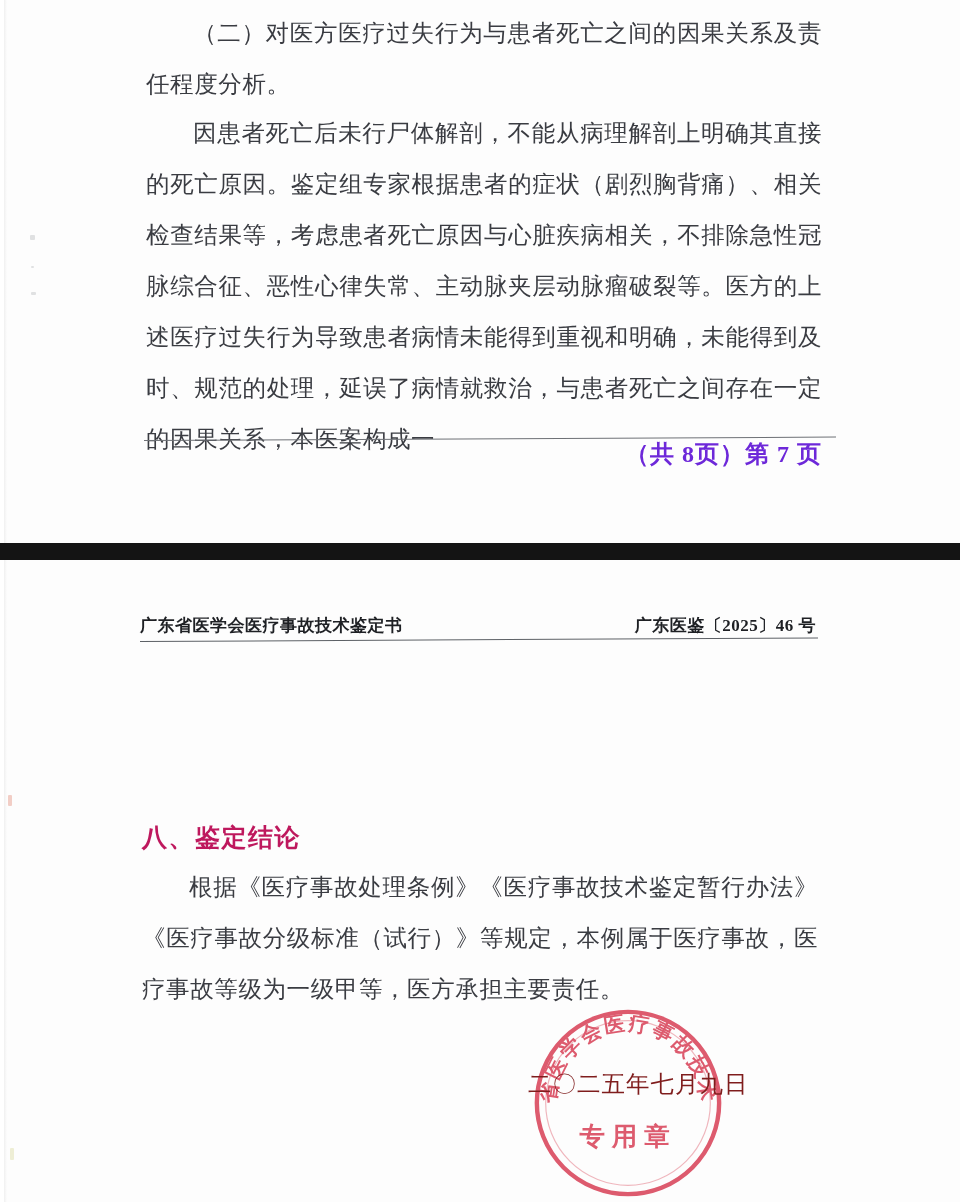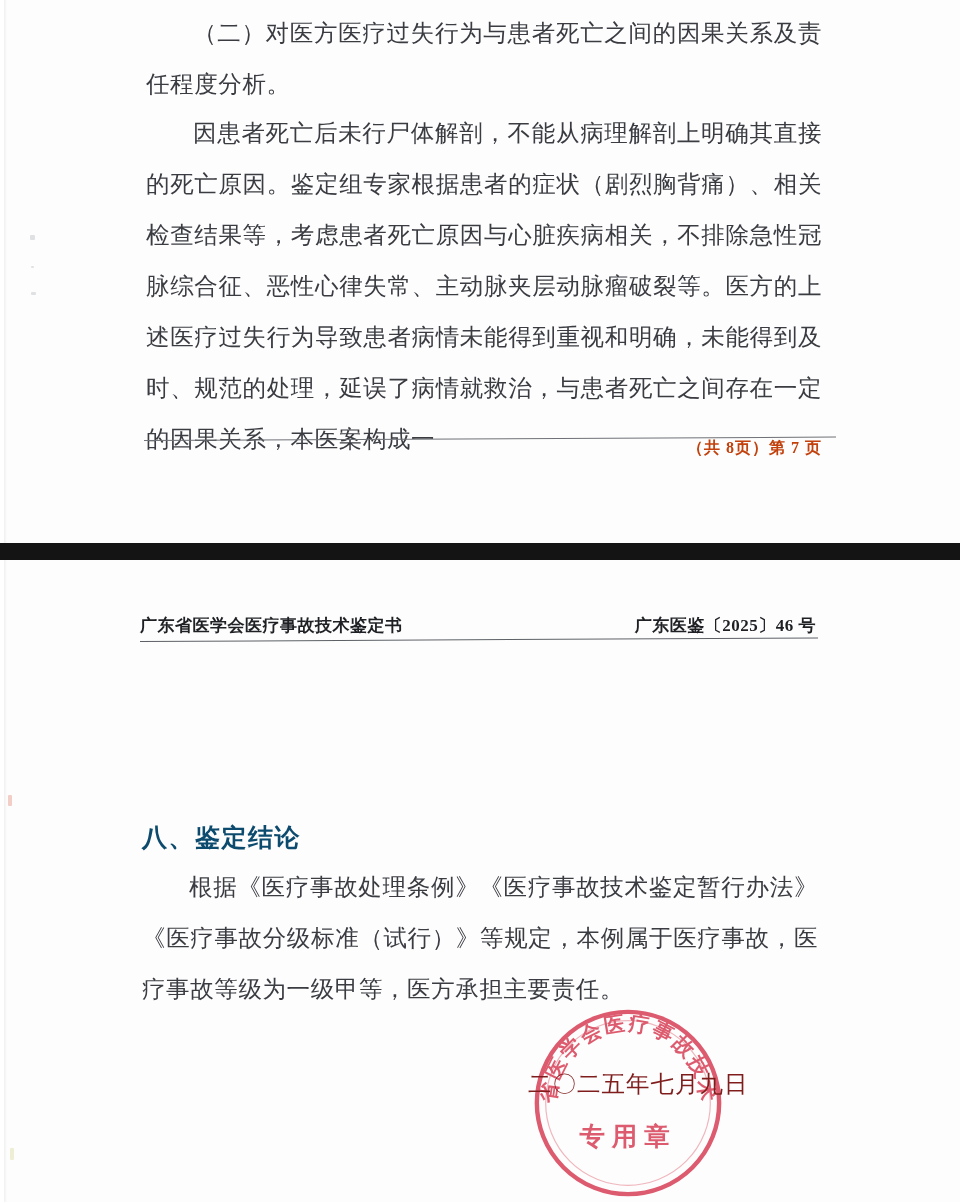--- a/index.html
+++ b/index.html
@@ -78,22 +78,22 @@
     width: 692px;
     height: 1px;
     background: #6e7176;
     transform: rotate(-0.28deg);
     transform-origin: left center;
   }
   .footer-num {
     position: absolute;
     right: 142px;
     top: 438px;
-    font-size: 16px;
-    color: #c2410c;
+    font-size: 24px;
+    color: #6d28d9;
     font-weight: 700;
     letter-spacing: 1px;
   }
 
   
   .doc-header {
     position: absolute;
     left: 140px;
     top: 614px;
     width: 676px;
@@ -123,21 +123,21 @@
   }
 
   
   #p2-para-1 { top: 668px; }
   .section-heading {
     position: absolute;
     left: 142px;
     top: 821px;
     font-size: 25px;
     font-weight: 700;
-    color: #0c4a6e;
+    color: #be185d;
     letter-spacing: 1.5px;
   }
   #p2-para-2 { top: 862px; }
 
   
   .date-line {
     position: absolute;
     left: 528px;
     top: 1068px;
     font-size: 23.5px;

